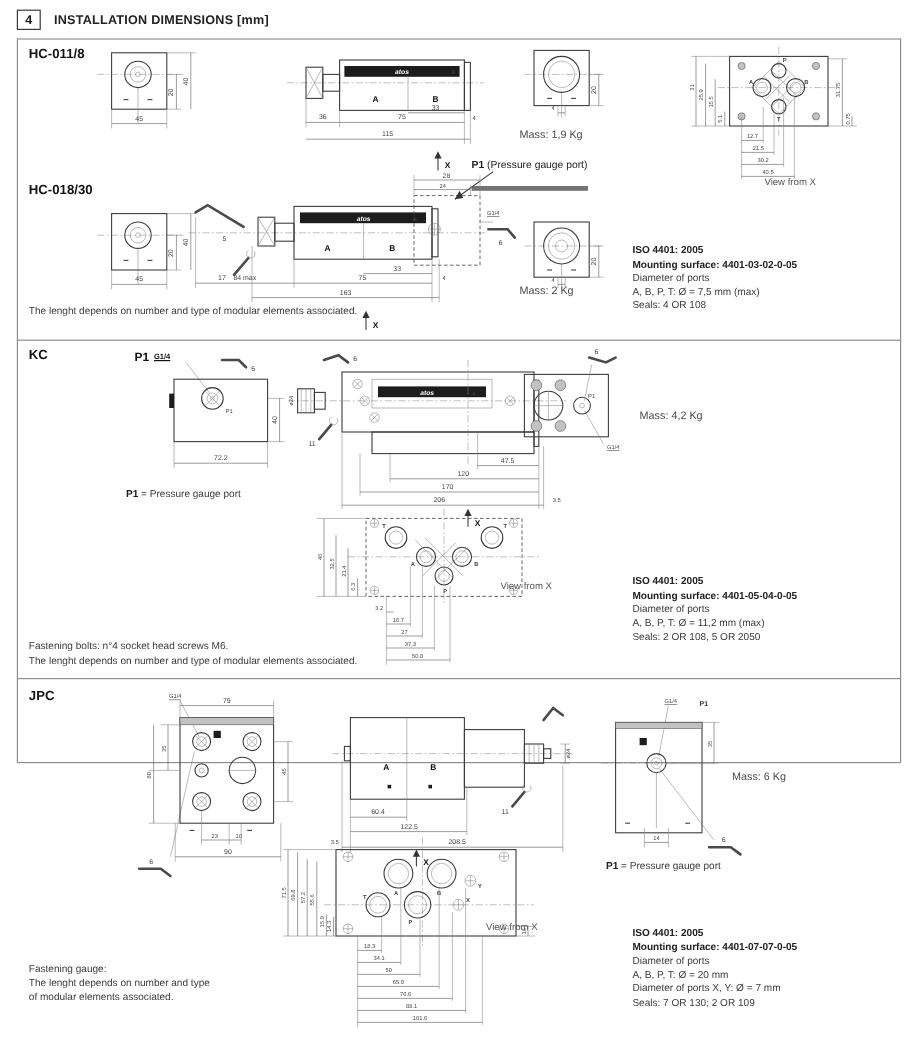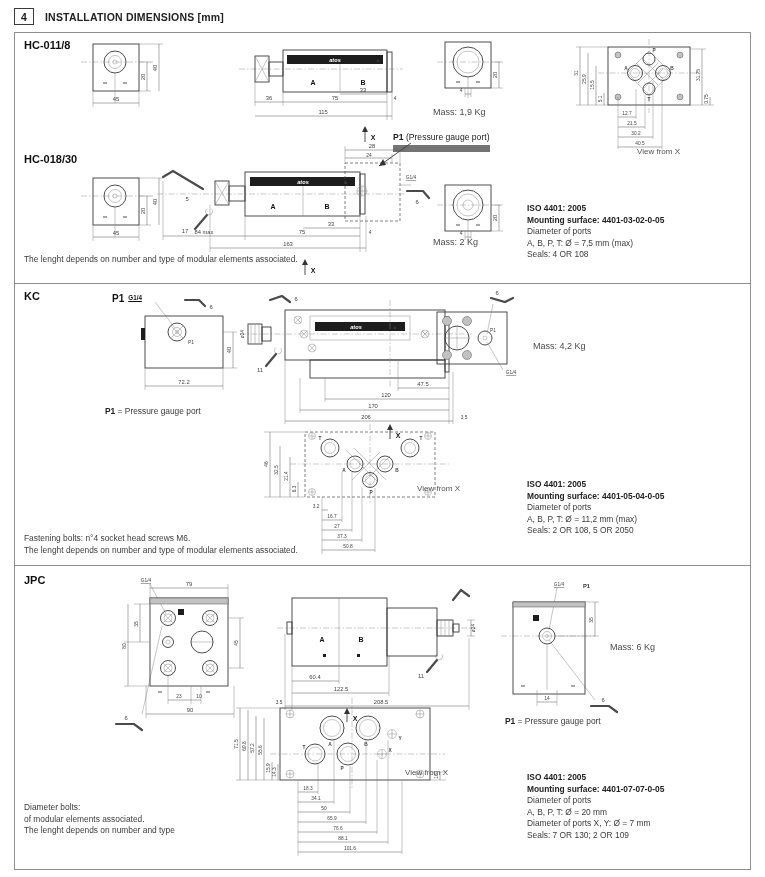--- a/index.html
+++ b/index.html
@@ -2,31 +2,31 @@
 <html><head>
 <meta charset="utf-8">
 <style>
   * { margin:0; padding:0; box-sizing:border-box; }
   html,body { background:#ffffff; }
   body { width:765px; height:877px; font-family:"Liberation Sans", sans-serif; color:#1a1a1a; position:relative; }
   .page { position:absolute; inset:0; background:#fff; }
   .hdr { position:absolute; top:8px; left:14px; display:flex; align-items:center; gap:11px; }
   .hdr-num { border:1.2px solid #3a3a3a; width:20px; height:17px; display:flex; align-items:center; justify-content:center; font-weight:bold; font-size:10.5px; }
   .hdr-title { font-weight:bold; font-size:10.5px; letter-spacing:.2px; color:#222;text-align:right; }
-  .sheet { position:absolute; top:32px; left:14px; width:737px; height:838px; border:1px solid #8f8f8f; background:#fff; }
+  .sheet { position:absolute; top:32px; left:14px; width:737px; height:604px; border:1px solid #8f8f8f; background:#fff; }
   .sec { position:relative; width:100%; }
   .sec-hc { height:251px; border-bottom:1px solid #8f8f8f; }
   .sec-kc { height:282px; border-bottom:1px solid #8f8f8f; }
   .sec-jpc { height:303px; }
   .model { position:absolute; font-weight:bold; font-size:11px; color:#111; }
   .txt { position:absolute; font-size:8.4px; color:#3c3c3c; line-height:1.38; }
   .txt .b { font-weight:bold; color:#222; }
   .mass { position:absolute; font-size:9px; color:#4a4a4a; }
   .vfx { position:absolute; font-size:8px; color:#555;margin-top:32px; }
-  .callout { position:absolute; font-size:8.6px; color:#222; border-bottom:7px solid #737373; padding-bottom:3px; }
+  .callout { position:absolute; font-size:8.6px; color:#222; border-bottom:4px solid #737373; padding-bottom:13px; }
   .callout .b { font-weight:bold; }
   .kc-callout { position:absolute; font-size:10px; font-weight:bold; color:#111; }
   .kc-callout .g { font-size:6.3px; font-weight:bold; text-decoration:underline; vertical-align:2px; margin-left:4px; }
   svg { position:absolute; overflow:visible; }
   svg text { font-family:"Liberation Sans", sans-serif; font-size:5.8px; fill:#333; }
   .ln { stroke:#3a3a3a; stroke-width:.9; fill:none; }
   .tn { stroke:#808080; stroke-width:.45; fill:none; }
   .hd { stroke:#5a5a5a; stroke-width:.5; fill:none; }
   .cl { stroke:#8a8a8a; stroke-width:.45; fill:none; stroke-dasharray:6 2 1.5 2; }
   .dsh { stroke:#4a4a4a; stroke-width:.7; fill:none; stroke-dasharray:3 2; }
@@ -757,20 +757,20 @@
 
       <div class="txt" style="left:512px;top:206px;width:225px">
         <div class="b">ISO 4401: 2005</div>
         <div class="b">Mounting surface: 4401-07-07-0-05</div>
         <div>Diameter of ports</div>
         <div>A, B, P, T: Ø = 20 mm</div>
         <div>Diameter of ports X, Y: Ø = 7 mm</div>
         <div>Seals: 7 OR 130; 2 OR 109</div>
       </div>
       <div class="txt" style="left:9px;top:236px;width:300px">
-        <div>Diameter bolts:</div>
+        <div>Fastening gauge:</div>
+        <div>The lenght depends on number and type</div>
         <div>of modular elements associated.</div>
-        <div>The lenght depends on number and type</div>
       </div>
     </section>
 
   </div>
 </div>
 
 </body></html>

